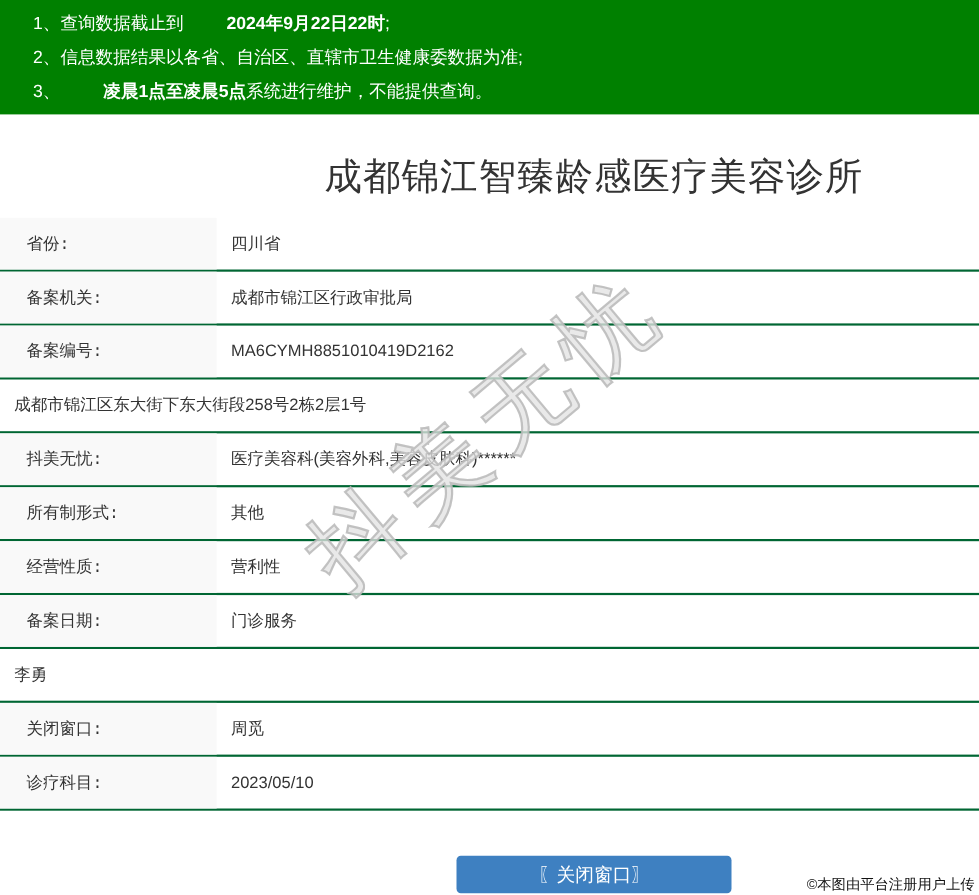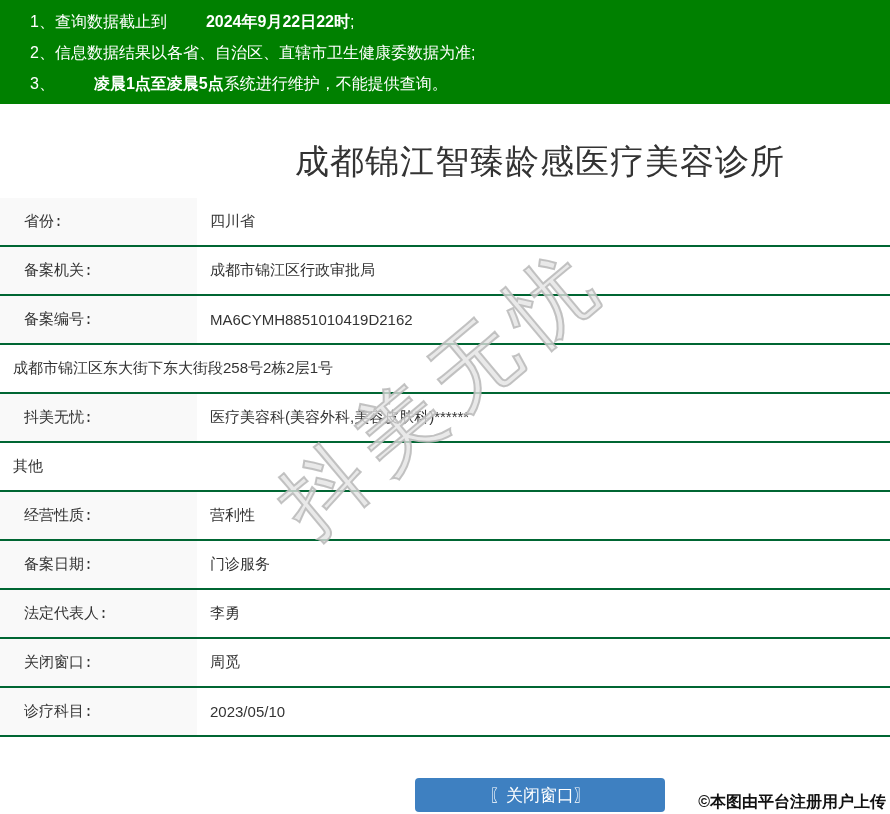--- a/index.html
+++ b/index.html
@@ -85,22 +85,22 @@
     text-shadow: 0 0 1px rgba(160,160,160,0.5);
     pointer-events: none;
     z-index: 5;
   }
 
   
   .footer-note {
     position: absolute;
     right: 4px;
     bottom: 1px;
-    font-size: 16px;
-    font-weight: bold;
+    font-size: 13px;
+    font-weight: normal;
     color: #111111;
     text-shadow: -1px -1px 0 #fff, 1px -1px 0 #fff, -1px 1px 0 #fff, 1px 1px 0 #fff,
                  0 -1px 0 #fff, 0 1px 0 #fff, -1px 0 0 #fff, 1px 0 0 #fff;
     z-index: 6;
     white-space: nowrap;
   }
 </style>
 </head>
 <body>
 
@@ -128,32 +128,32 @@
       <div class="cell value">MA6CYMH8851010419D2162</div>
     </div>
     <div class="record-row">
       <div class="cell value">成都市锦江区东大街下东大街段258号2栋2层1号</div>
     </div>
     <div class="record-row">
       <div class="cell label">抖美无忧:</div>
       <div class="cell value">医疗美容科(美容外科,美容皮肤科)******</div>
     </div>
     <div class="record-row">
+      <div class="cell label">所有制形式:</div>
       <div class="cell value">其他</div>
     </div>
     <div class="record-row">
       <div class="cell label">经营性质:</div>
       <div class="cell value">营利性</div>
     </div>
     <div class="record-row">
       <div class="cell label">备案日期:</div>
       <div class="cell value">门诊服务</div>
     </div>
     <div class="record-row">
-      <div class="cell label">法定代表人:</div>
       <div class="cell value">李勇</div>
     </div>
     <div class="record-row">
       <div class="cell label">关闭窗口:</div>
       <div class="cell value">周觅</div>
     </div>
     <div class="record-row">
       <div class="cell label">诊疗科目:</div>
       <div class="cell value">2023/05/10</div>
     </div>

